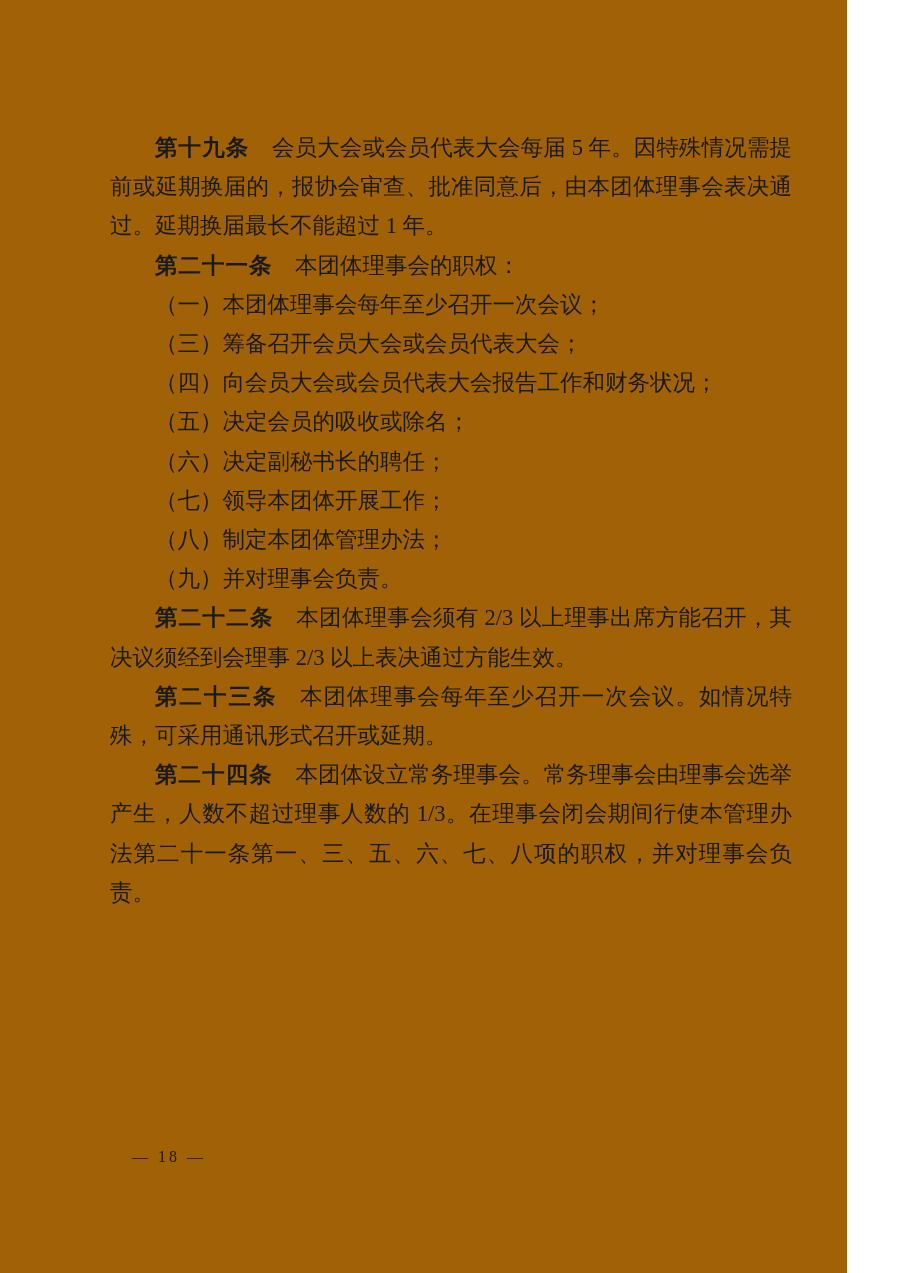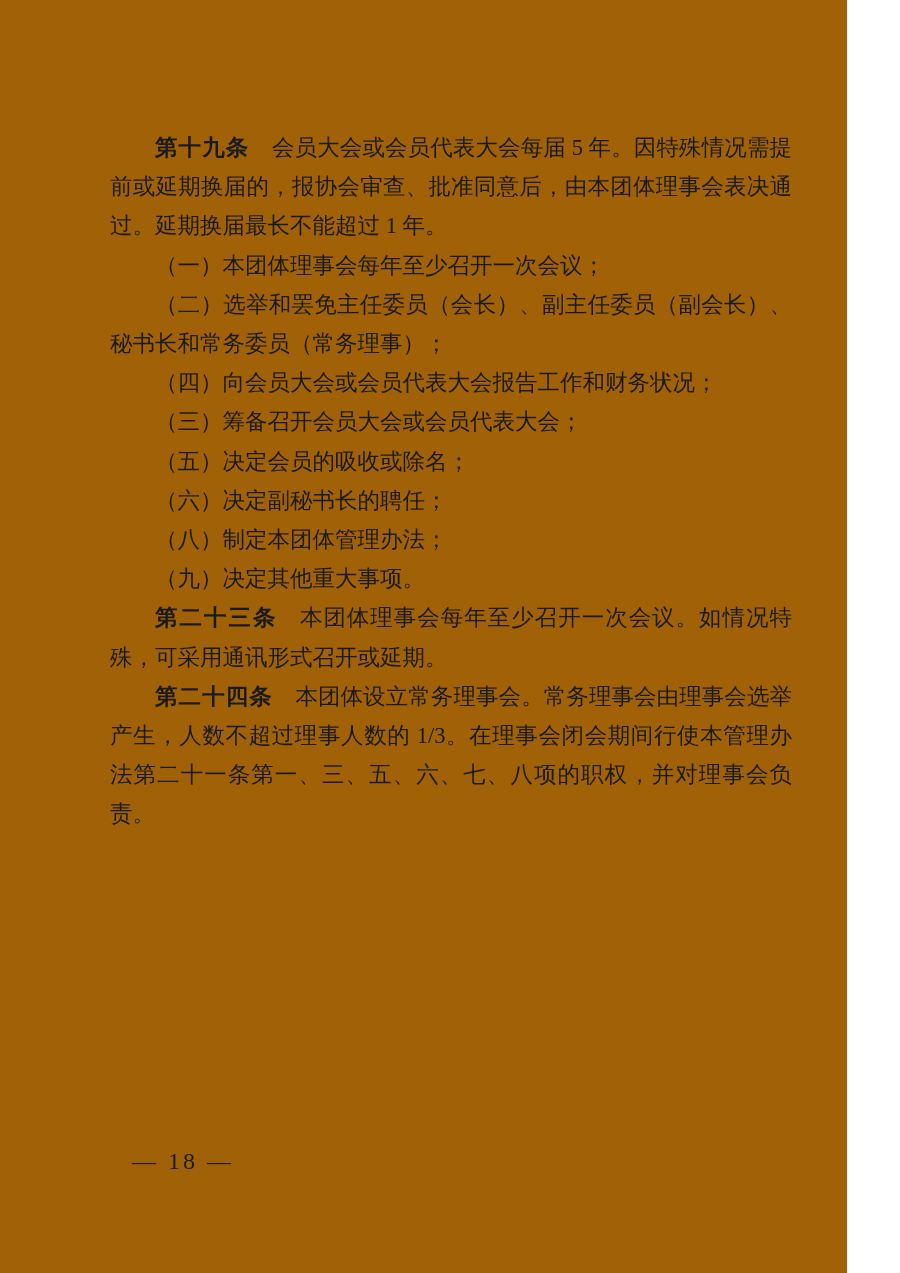--- a/index.html
+++ b/index.html
@@ -33,36 +33,38 @@
   .art-head {
     font-weight: bold;
     margin-right: 1em;
     font-family: "Liberation Sans", "DejaVu Sans", sans-serif;
     letter-spacing: 1px;
   }
   .page-number {
     position: absolute;
     left: 132px;
     top: 1148px;
-    font-size: 24px;
+    font-size: 16px;
     letter-spacing: 3px;
     color: #1a1a1a;
   }
 </style>
 </head>
 <body>
 
 <div class="page">
   <div class="content" id="paragraphs">
       <p class="para article"><span class="art-head">第十九条</span><span>会员大会或会员代表大会每届 5 年。因特殊情况需提前或延期换届的，报协会审查、批准同意后，由本团体理事会表决通过。延期换届最长不能超过 1 年。</span></p>
+      <p class="para article"><span class="art-head">第二十一条</span><span>本团体理事会的职权：</span></p>
       <p class="para item"><span>（一）本团体理事会每年至少召开一次会议；</span></p>
-      <p class="para item"><span>（二）选举和罢免主任委员（会长）、副主任委员（副会长）、秘书长和常务委员（常务理事）；</span></p>
+      <p class="para item"><span>（三）筹备召开会员大会或会员代表大会；</span></p>
       <p class="para item"><span>（四）向会员大会或会员代表大会报告工作和财务状况；</span></p>
-      <p class="para item"><span>（三）筹备召开会员大会或会员代表大会；</span></p>
       <p class="para item"><span>（五）决定会员的吸收或除名；</span></p>
       <p class="para item"><span>（六）决定副秘书长的聘任；</span></p>
+      <p class="para item"><span>（七）领导本团体开展工作；</span></p>
       <p class="para item"><span>（八）制定本团体管理办法；</span></p>
-      <p class="para item"><span>（九）决定其他重大事项。</span></p>
+      <p class="para item"><span>（九）并对理事会负责。</span></p>
+      <p class="para article"><span class="art-head">第二十二条</span><span>本团体理事会须有 2/3 以上理事出席方能召开，其决议须经到会理事 2/3 以上表决通过方能生效。</span></p>
       <p class="para article"><span class="art-head">第二十三条</span><span>本团体理事会每年至少召开一次会议。如情况特殊，可采用通讯形式召开或延期。</span></p>
       <p class="para article"><span class="art-head">第二十四条</span><span>本团体设立常务理事会。常务理事会由理事会选举产生，人数不超过理事人数的 1/3。在理事会闭会期间行使本管理办法第二十一条第一、三、五、六、七、八项的职权，并对理事会负责。</span></p>
     </div>
   <div class="page-number">— 18 —</div>
 </div>
 
 </body></html>

